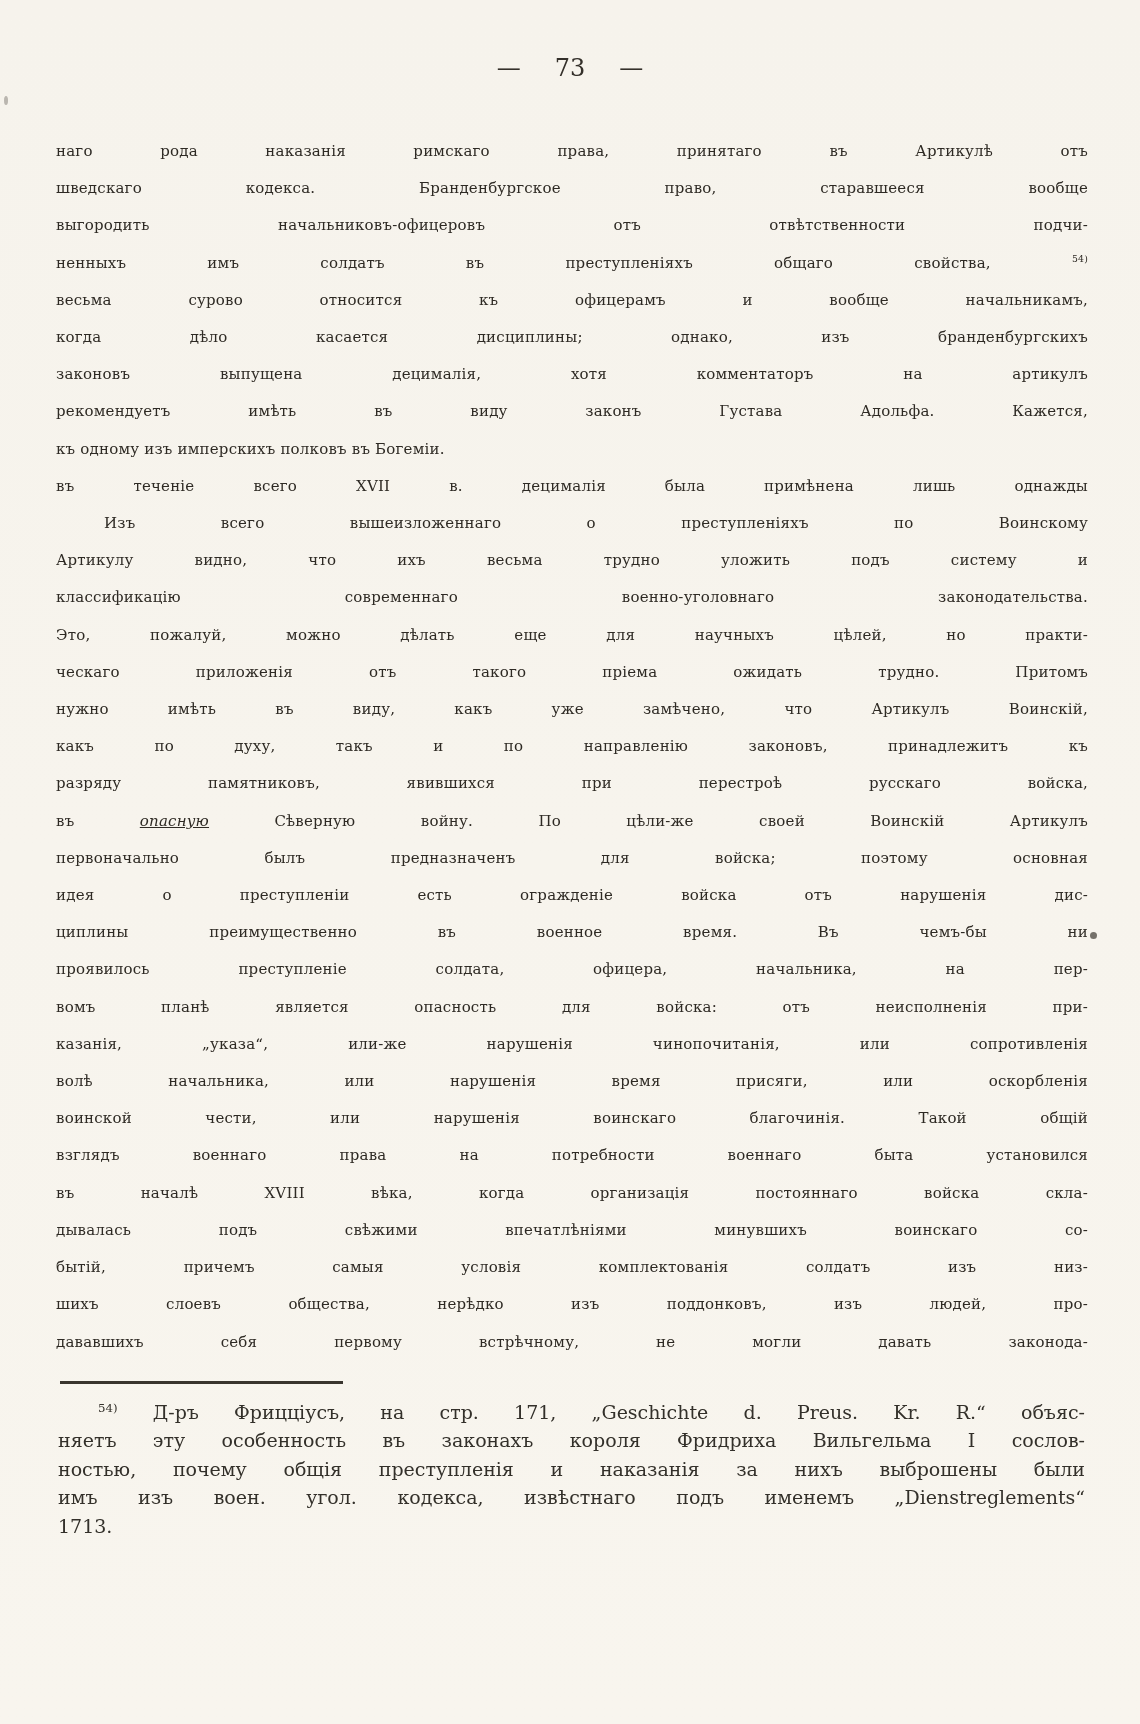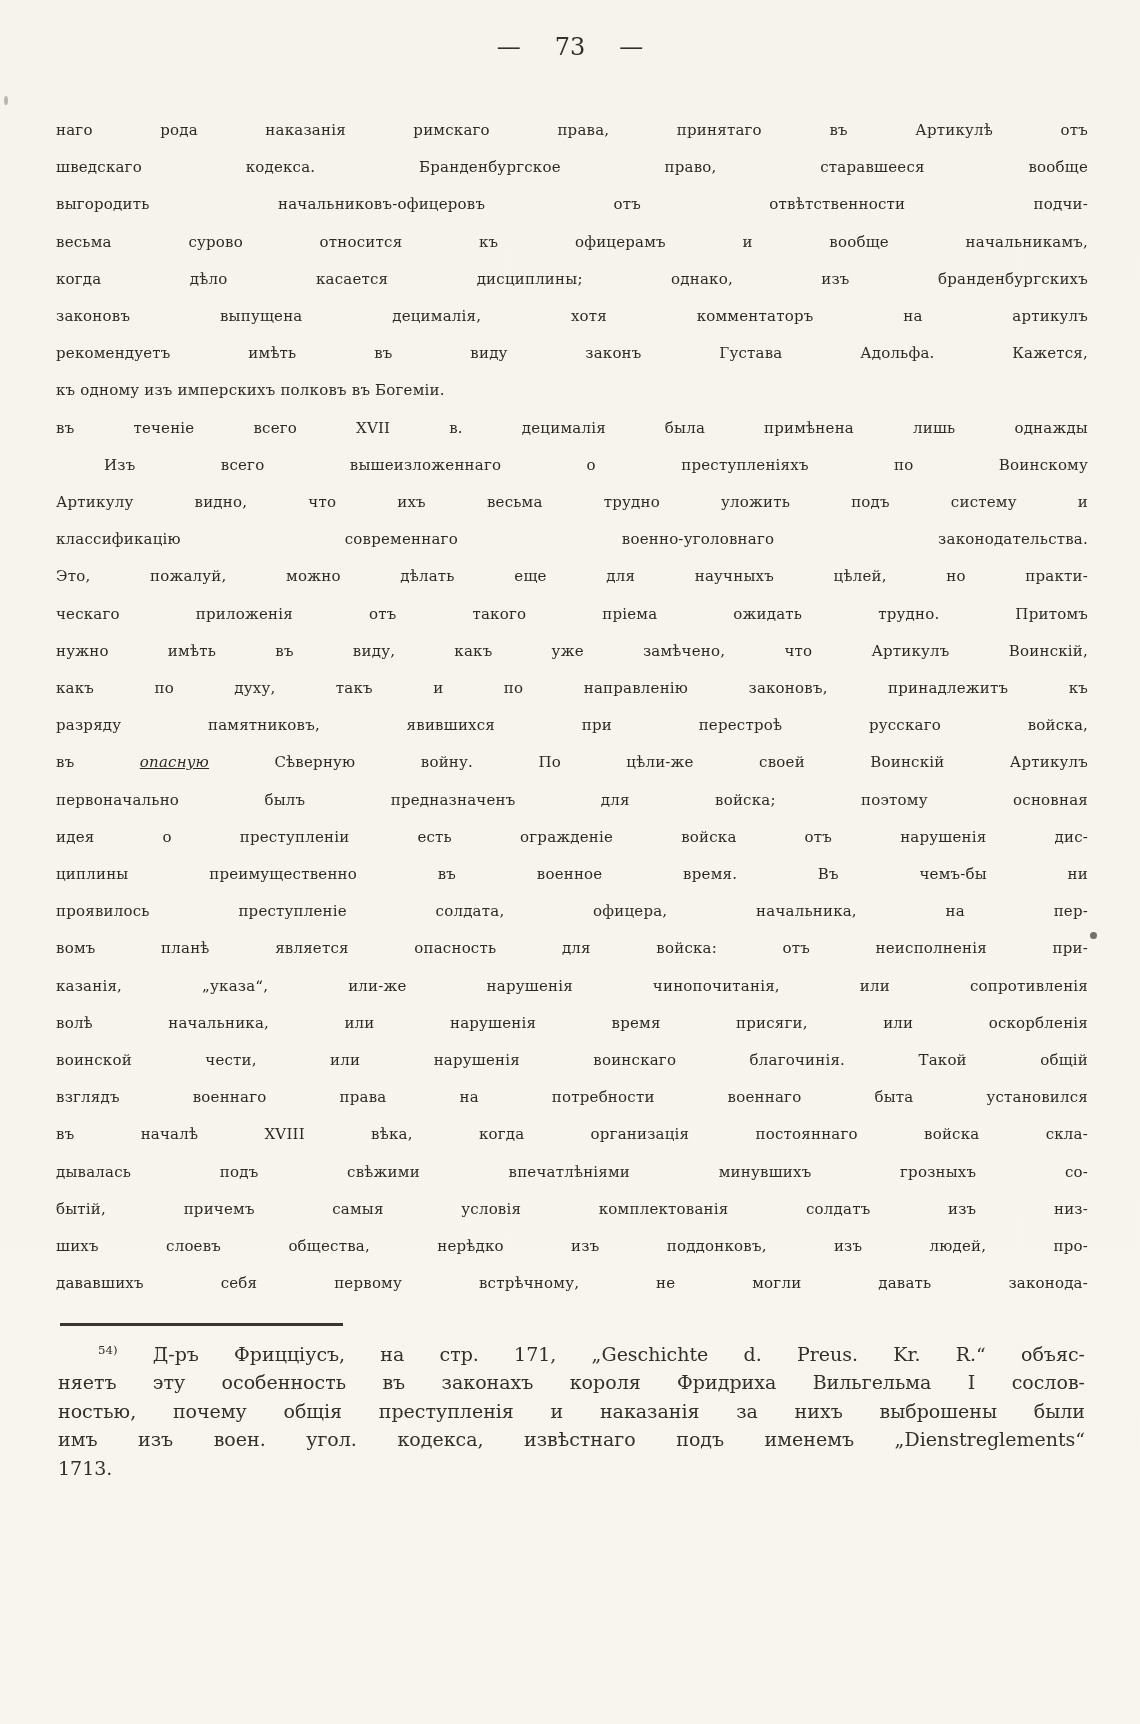--- a/index.html
+++ b/index.html
@@ -12,21 +12,21 @@
     position: relative;
     overflow: hidden;
   }
   .page {
     width: 1140px;
     height: 1724px;
     position: relative;
   }
   .page-number {
     text-align: center;
-    padding-top: 32px;
+    padding-top: 53px;
     font-size: 24px;
     line-height: 30px;
     word-spacing: 1.1em;
     color: #34302a;
   }
   .body-text {
     margin: 50px 52px 0 56px;
     font-size: 15px;
     line-height: 37.2px;
     letter-spacing: 0.2px;
@@ -69,20 +69,21 @@
 <body>
 
 <div class="page">
 
   <div class="page-number">— 73 —</div>
 
   <div class="body-text">
       <div class="line"><span>наго рода наказанія римскаго права, принятаго въ Артикулѣ отъ</span></div>
       <div class="line"><span>шведскаго кодекса. Бранденбургское право, старавшееся вообще</span></div>
       <div class="line"><span>выгородить начальниковъ-офицеровъ отъ отвѣтственности подчи-</span></div>
+      <div class="line"><span>ненныхъ имъ солдатъ въ преступленіяхъ общаго свойства, </span><sup>54)</sup></div>
       <div class="line"><span>весьма сурово относится къ офицерамъ и вообще начальникамъ,</span></div>
       <div class="line"><span>когда дѣло касается дисциплины; однако, изъ бранденбургскихъ</span></div>
       <div class="line"><span>законовъ выпущена децималія, хотя комментаторъ на артикулъ</span></div>
       <div class="line"><span>рекомендуетъ имѣть въ виду законъ Густава Адольфа. Кажется,</span></div>
       <div class="line last"><span>къ одному изъ имперскихъ полковъ въ Богеміи.</span></div>
       <div class="line"><span>въ теченіе всего XVII в. децималія была примѣнена лишь однажды</span></div>
       <div class="line indent"><span>Изъ всего вышеизложеннаго о преступленіяхъ по Воинскому</span></div>
       <div class="line"><span>Артикулу видно, что ихъ весьма трудно уложить подъ систему и</span></div>
       <div class="line"><span>классификацію современнаго военно-уголовнаго законодательства.</span></div>
       <div class="line"><span>Это, пожалуй, можно дѣлать еще для научныхъ цѣлей, но практи-</span></div>
@@ -94,21 +95,21 @@
       <div class="line"><span>первоначально былъ предназначенъ для войска; поэтому основная</span></div>
       <div class="line"><span>идея о преступленіи есть огражденіе войска отъ нарушенія дис-</span></div>
       <div class="line"><span>циплины преимущественно въ военное время. Въ чемъ-бы ни</span></div>
       <div class="line"><span>проявилось преступленіе солдата, офицера, начальника, на пер-</span></div>
       <div class="line"><span>вомъ планѣ является опасность для войска: отъ неисполненія при-</span></div>
       <div class="line"><span>казанія, „указа“, или-же нарушенія чинопочитанія, или сопротивленія</span></div>
       <div class="line"><span>волѣ начальника, или нарушенія время присяги, или оскорбленія</span></div>
       <div class="line"><span>воинской чести, или нарушенія воинскаго благочинія. Такой общій</span></div>
       <div class="line"><span>взглядъ военнаго права на потребности военнаго быта установился</span></div>
       <div class="line"><span>въ началѣ XVIII вѣка, когда организація постояннаго войска скла-</span></div>
-      <div class="line"><span>дывалась подъ свѣжими впечатлѣніями минувшихъ грозныхъ со-</span></div>
+      <div class="line"><span>дывалась подъ свѣжими впечатлѣніями минувшихъ воинскаго со-</span></div>
       <div class="line"><span>бытій, причемъ самыя условія комплектованія солдатъ изъ низ-</span></div>
       <div class="line"><span>шихъ слоевъ общества, нерѣдко изъ поддонковъ, изъ людей, про-</span></div>
       <div class="line"><span>дававшихъ себя первому встрѣчному, не могли давать законода-</span></div>
     </div>
 
   <div class="footnote-rule"></div>
 
   <div class="footnote">
       <div class="line indent"><sup>54)</sup><span> Д-ръ Фрицціусъ, на стр. 171, „Geschichte d. Preus. Kr. R.“ объяс-</span></div>
       <div class="line"><span>няетъ эту особенность въ законахъ короля Фридриха Вильгельма I сослов-</span></div>

